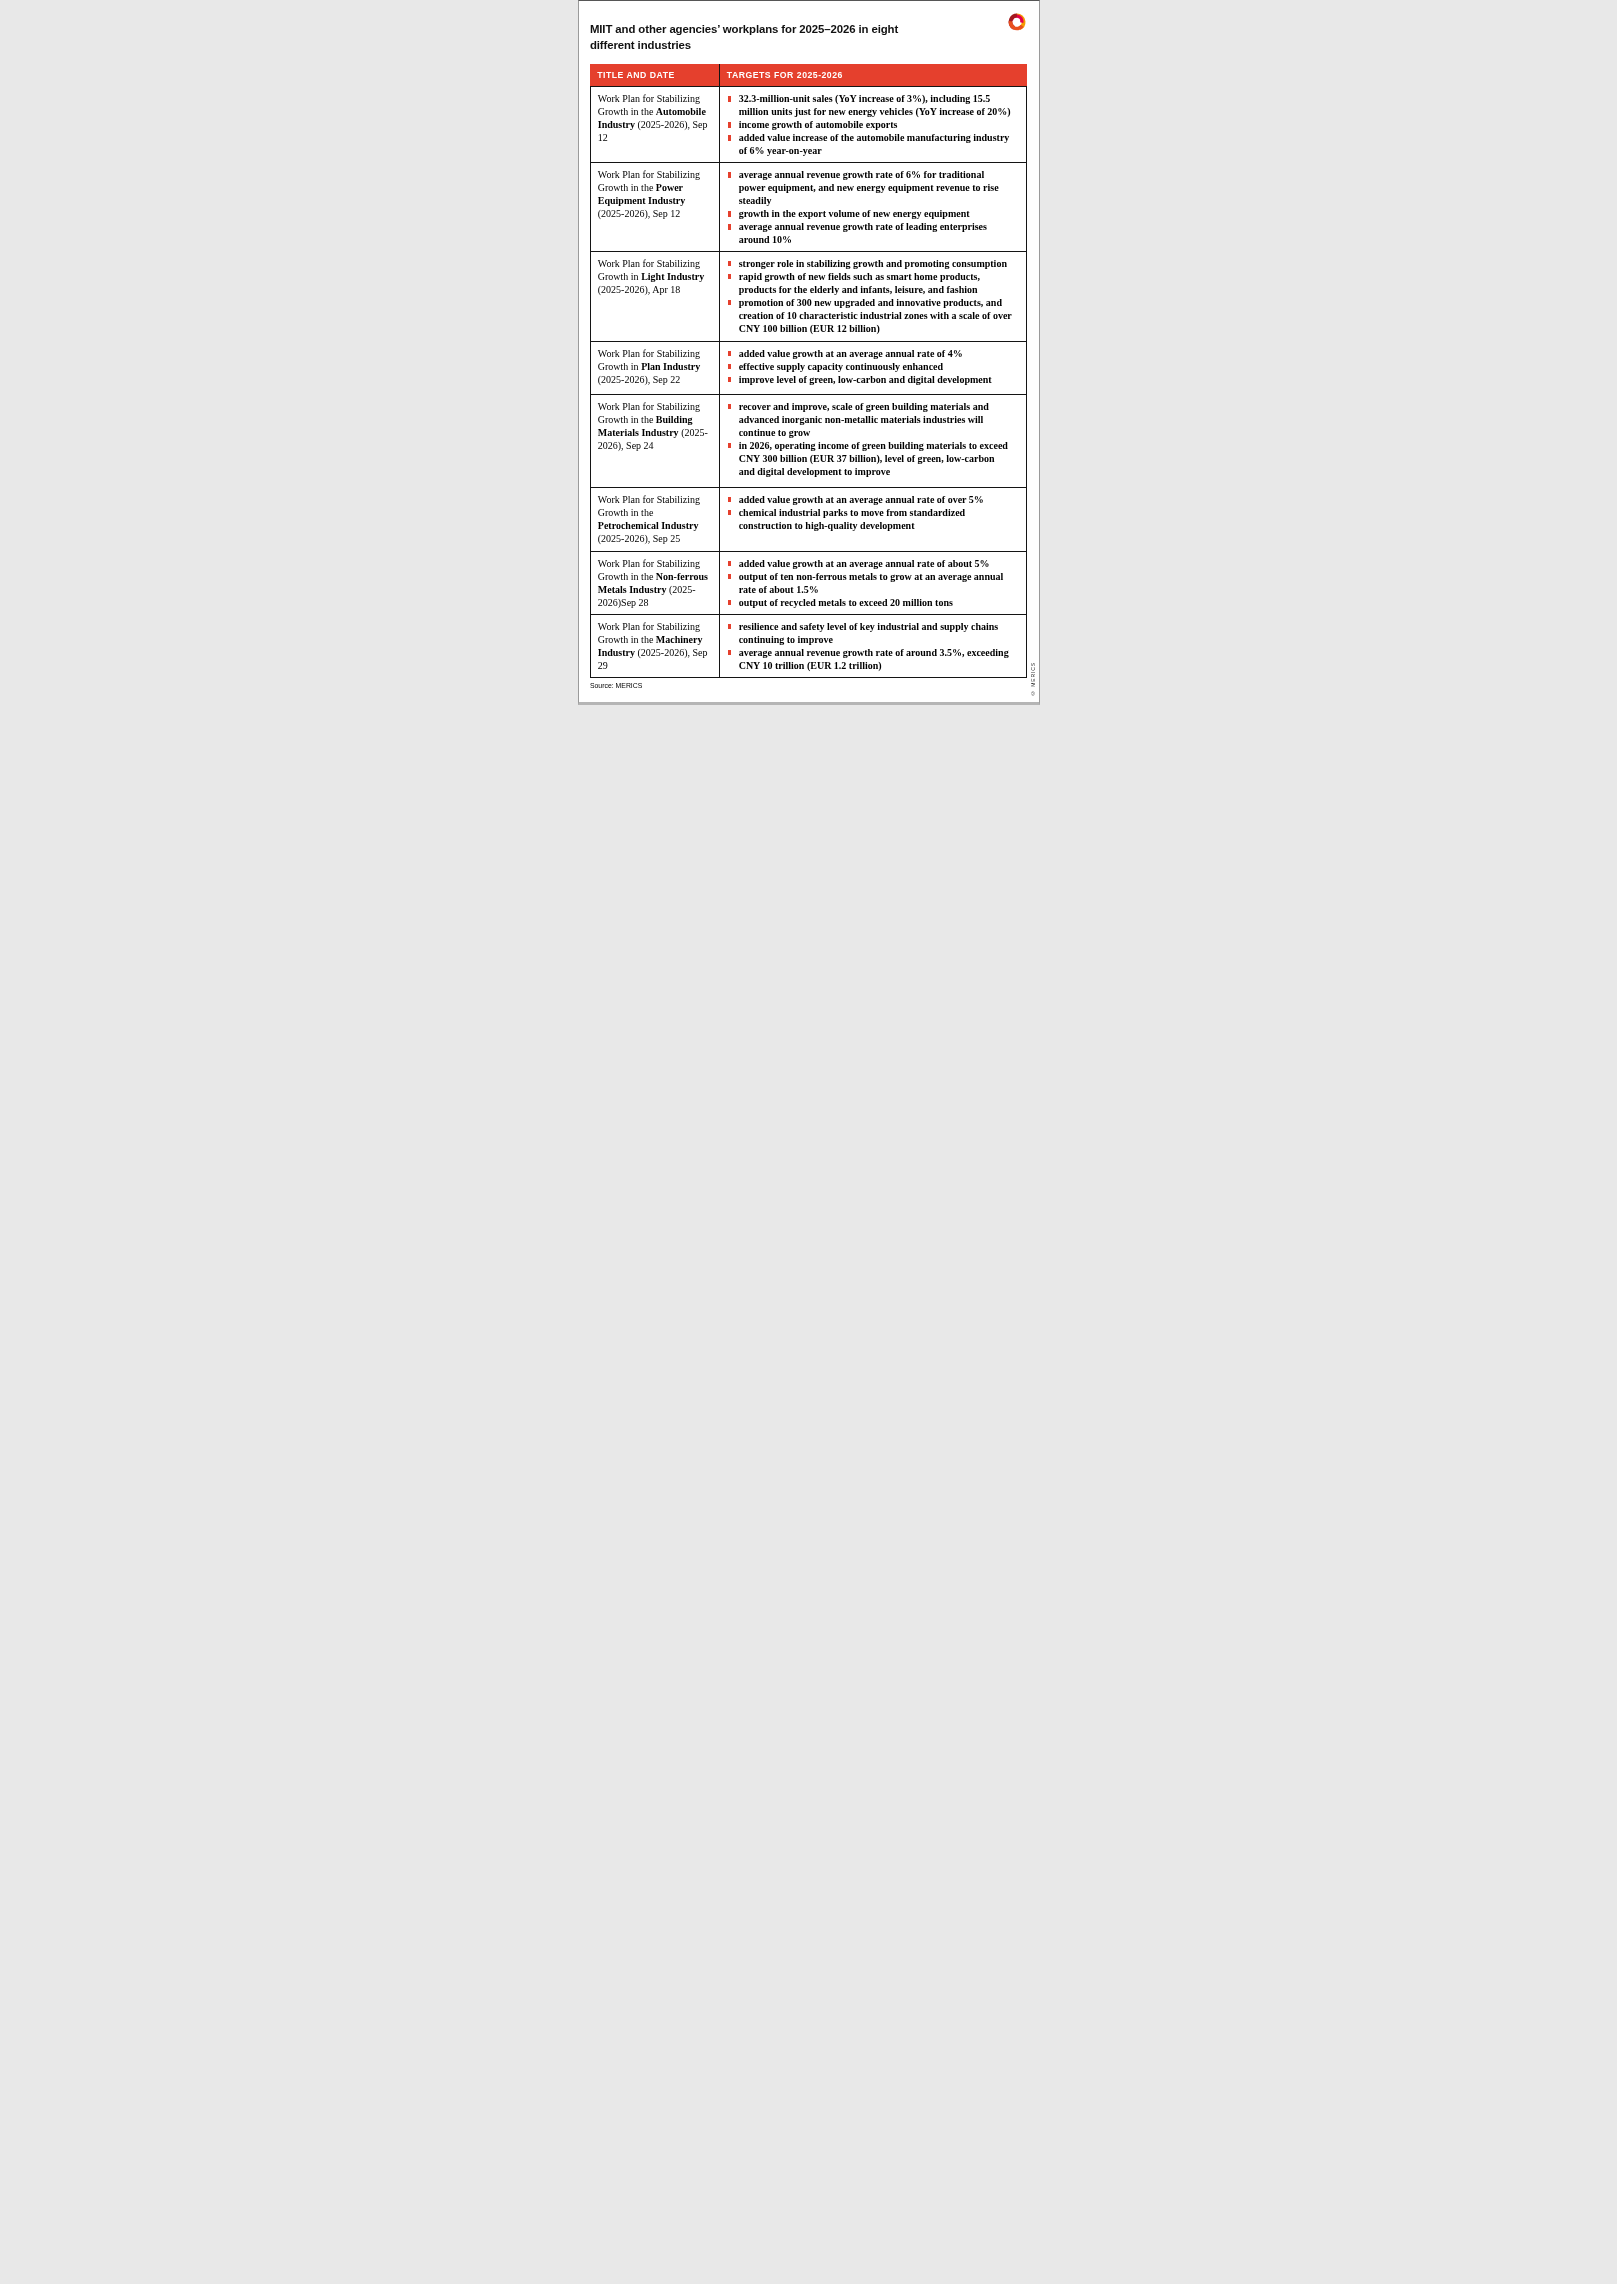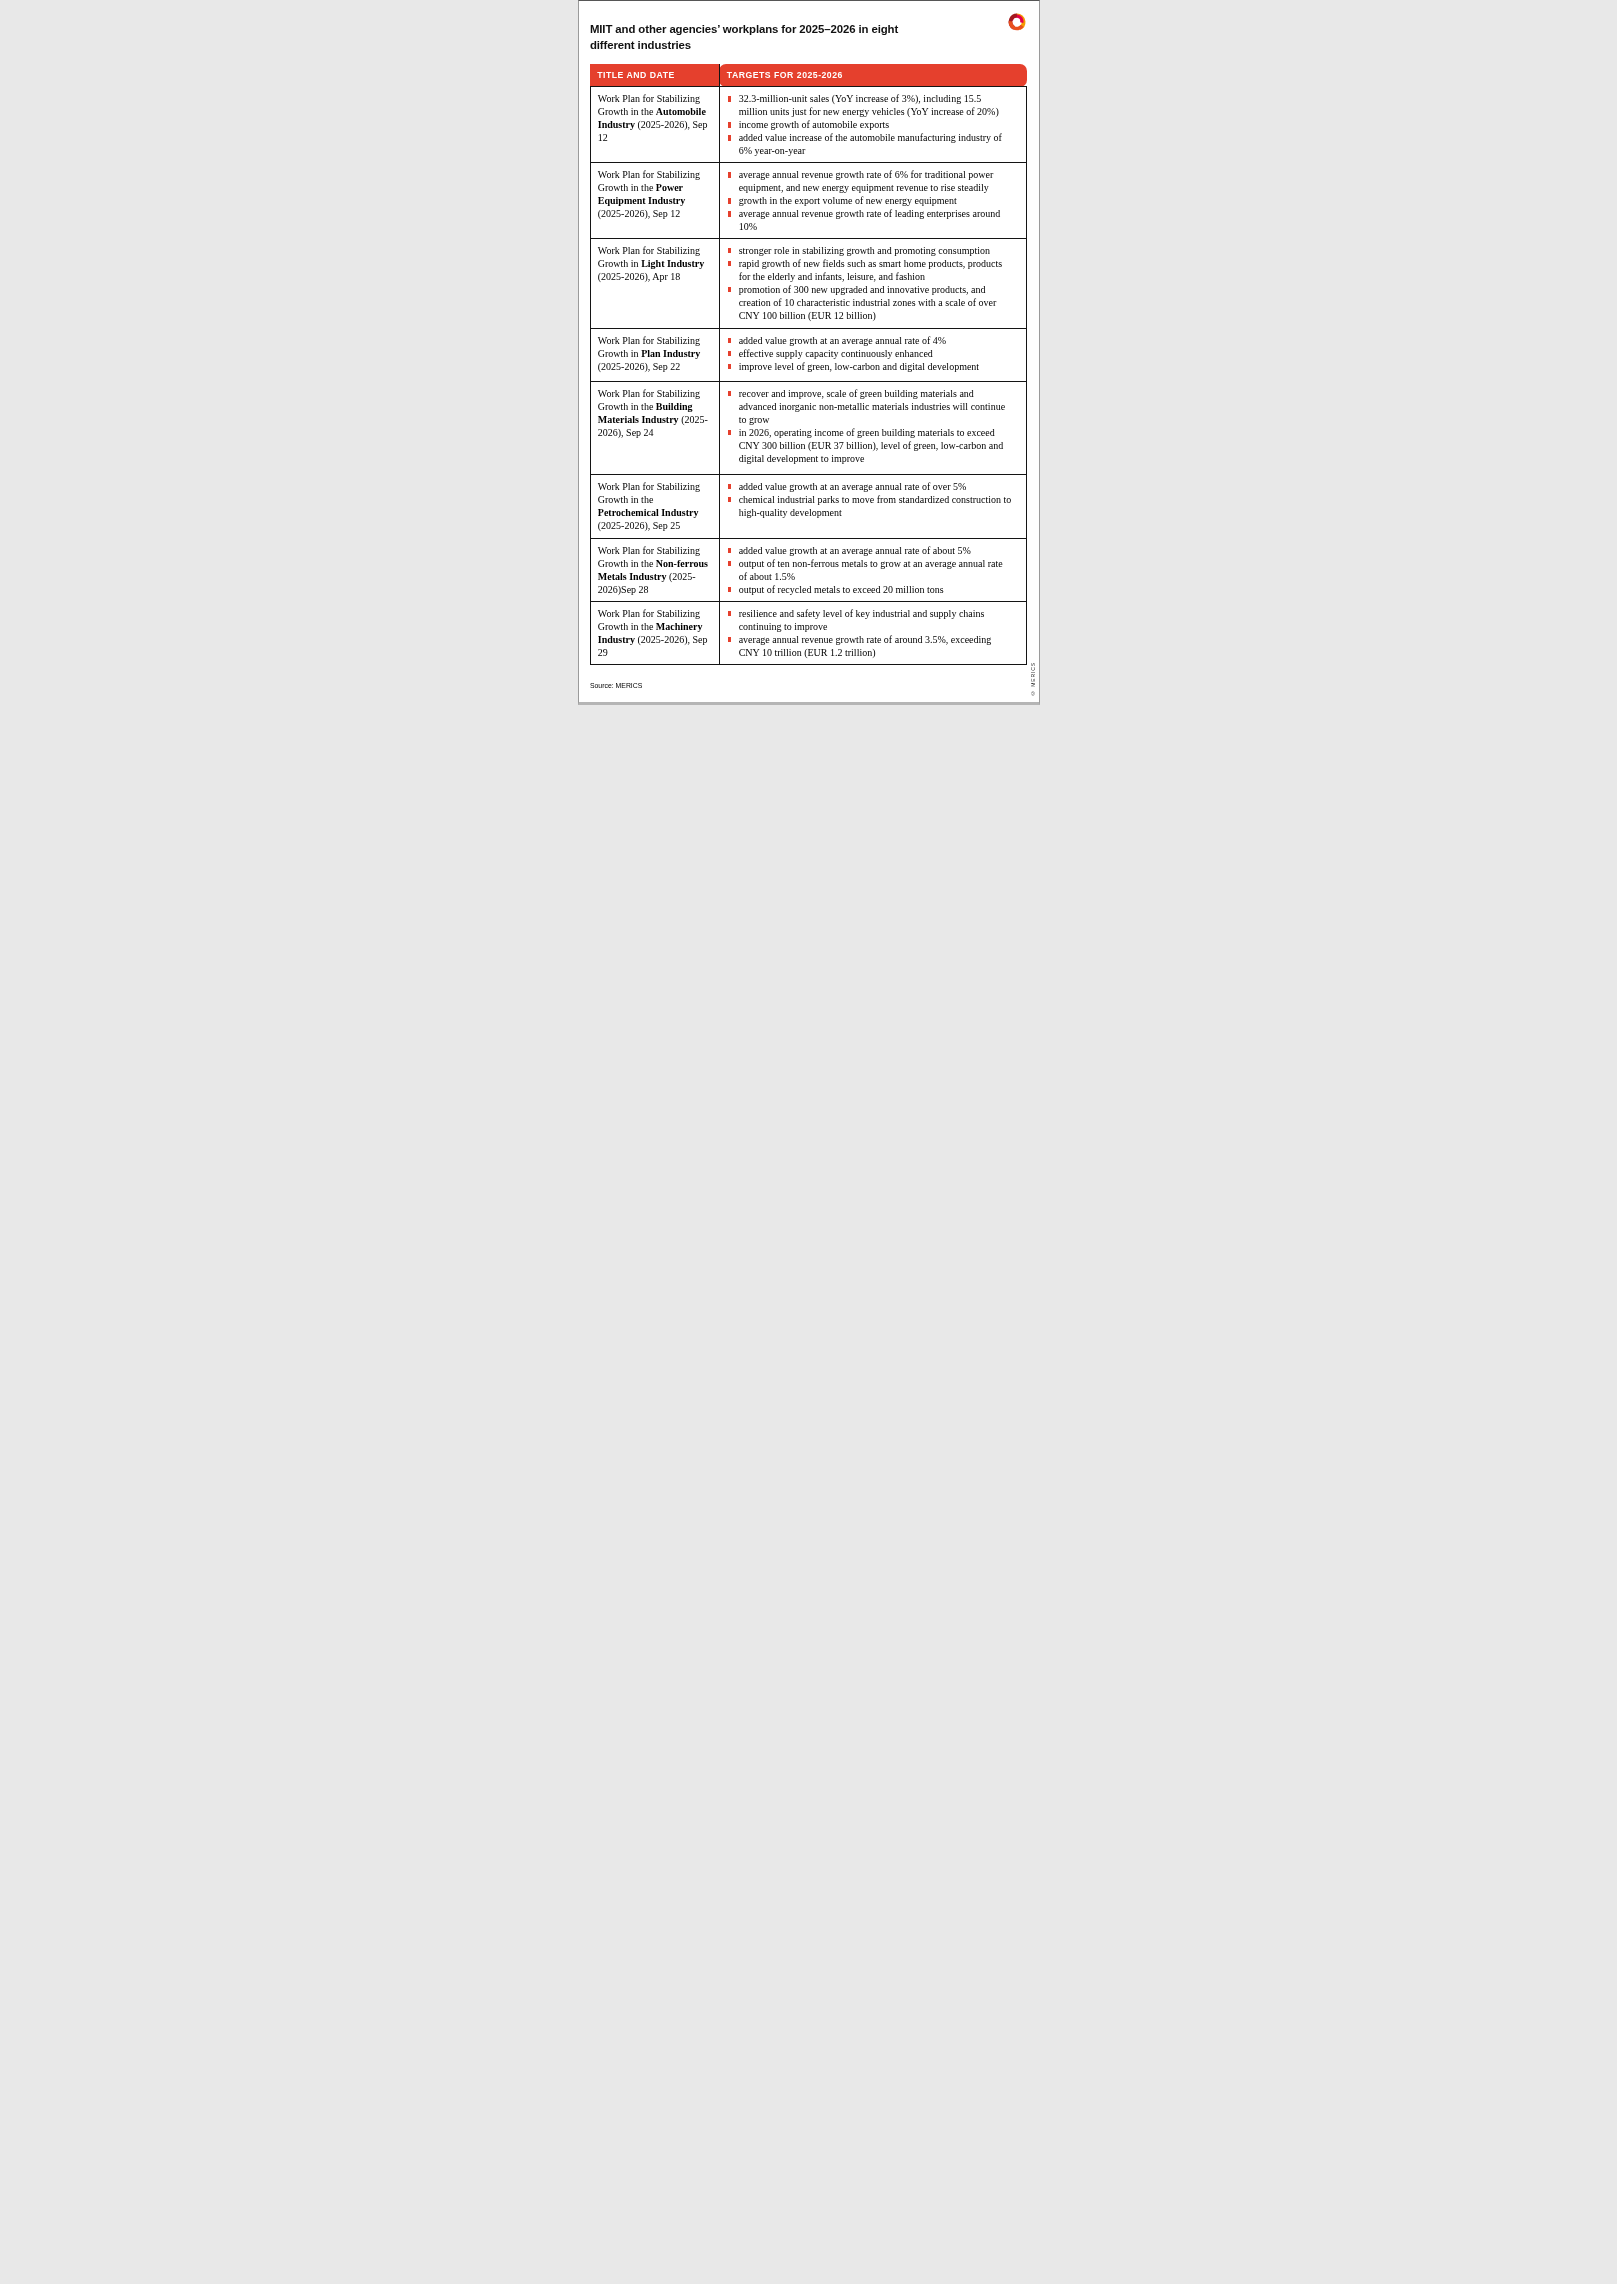--- a/index.html
+++ b/index.html
@@ -28,36 +28,36 @@
   .table-wrap { position:absolute; left:11.4px; right:11.4px; top:63px; }
   table { width:100%; border-collapse:collapse; table-layout:fixed; }
   col.c1col { width:129px; }
   thead th {
     background:var(--accent); color:#ffffff;
     font-size:8.7px; font-weight:700; letter-spacing:0.5px;
     text-align:left; padding:6px 7.3px 6.4px 6.9px;
     border:none;
     margin-top:28px;
   }
-  thead th + th { border-left:0.9px solid var(--ink);border-radius:7px; }
+  thead th + th { border-left:0.9px solid var(--ink); }
   tbody td {
     border:0.9px solid var(--ink);
     vertical-align:top;
     font-family:"Liberation Serif", serif;
     font-size:10px; line-height:13px; color:#000;
   }
   td.c1 { padding:5px 6.4px 4.6px 6.9px; }
   td.c1 strong { font-weight:700; }
   td.c2 { padding:5px 13.7px 4.6px 7.3px; }
   .target { display:flex; align-items:flex-start; }
   .bullet {
     flex:0 0 auto; width:3.2px; height:5.5px;
     margin:3.7px 7.8px 0 0.5px; background:var(--accent);
   }
-  .target-text { flex:1 1 auto; }
+  .target-text { flex:1 1 auto;font-weight:bold; }
 
   
   tbody tr:nth-child(1) td { height:76px; }
   tbody tr:nth-child(2) td { height:74px; }
   tbody tr:nth-child(3) td { height:90px; }
   tbody tr:nth-child(4) td { height:53px; }
   tbody tr:nth-child(5) td { height:93px; }
   tbody tr:nth-child(6) td { height:64px;margin-left:12px; }
   tbody tr:nth-child(7) td { height:63px; }
   tbody tr:nth-child(8) td { height:56px; }

